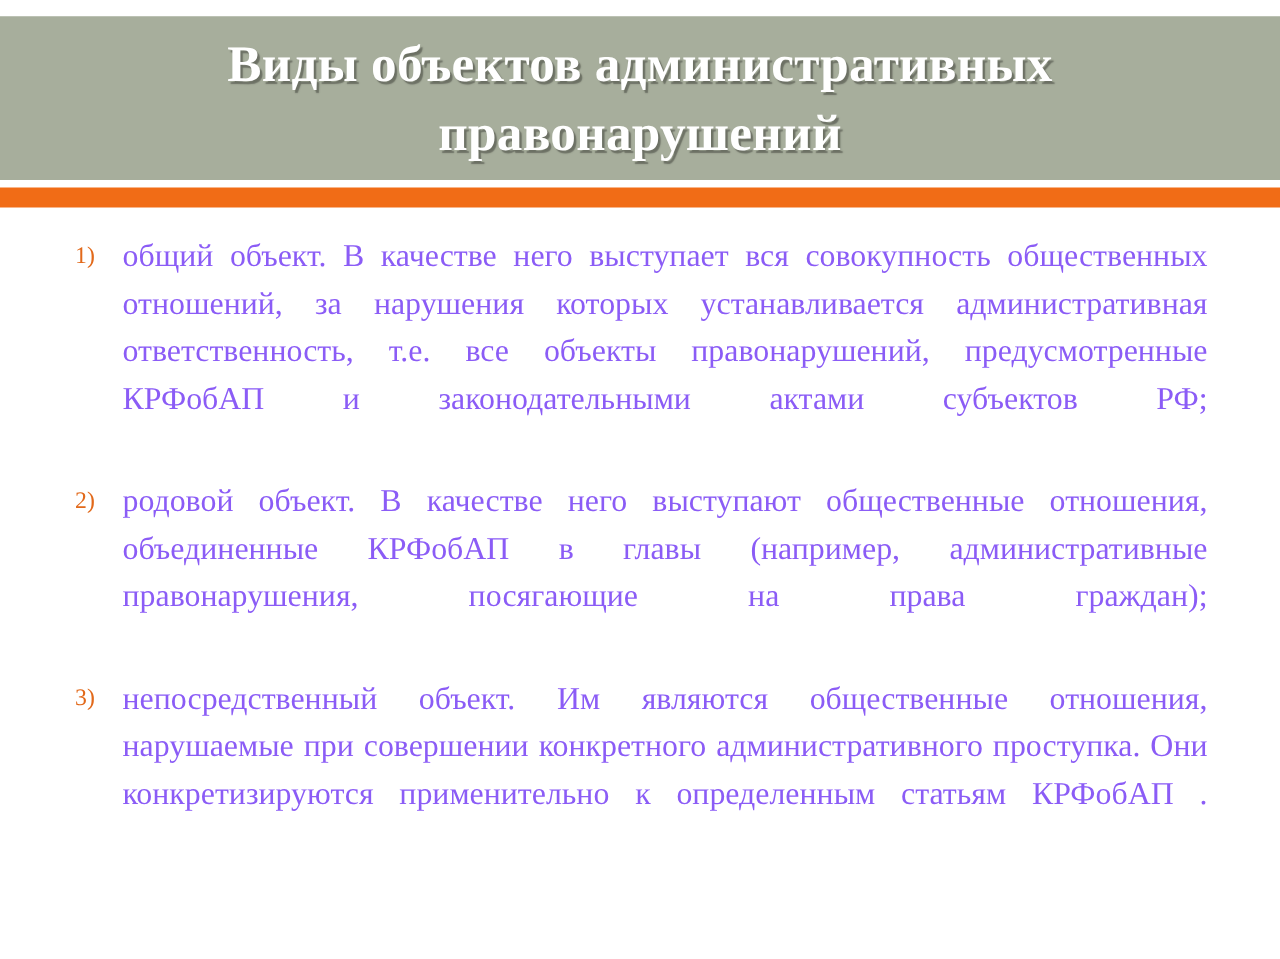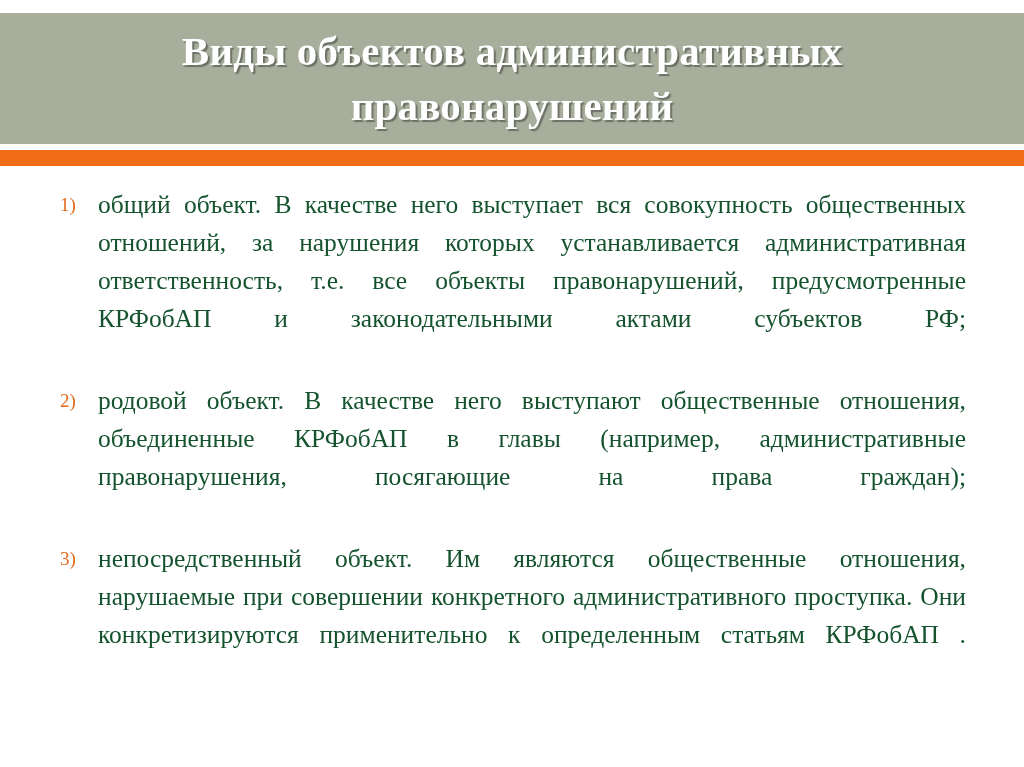--- a/index.html
+++ b/index.html
@@ -85,21 +85,21 @@
     font-family: "Liberation Serif", "DejaVu Serif", serif;
     font-size: 19px;
     line-height: 38px;
     text-align: left;
     padding-left: 2px;
     box-sizing: border-box;
   }
 
   .bullet-text {
     flex: 1 1 auto;
-    color: #14532d;
+    color: #8b5cf6;
     font-family: "Liberation Serif", "DejaVu Serif", serif;
     font-size: 25.5px;
     line-height: 38px;
     text-align: justify;
     text-justify: inter-word;
     hyphens: none;
   }
   
   .bullet-text::after {
     content: "";

